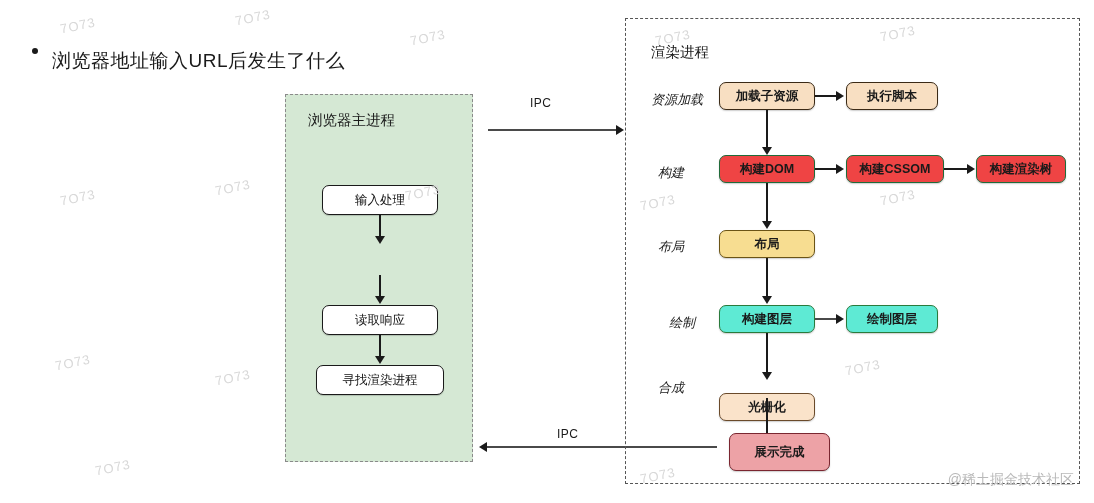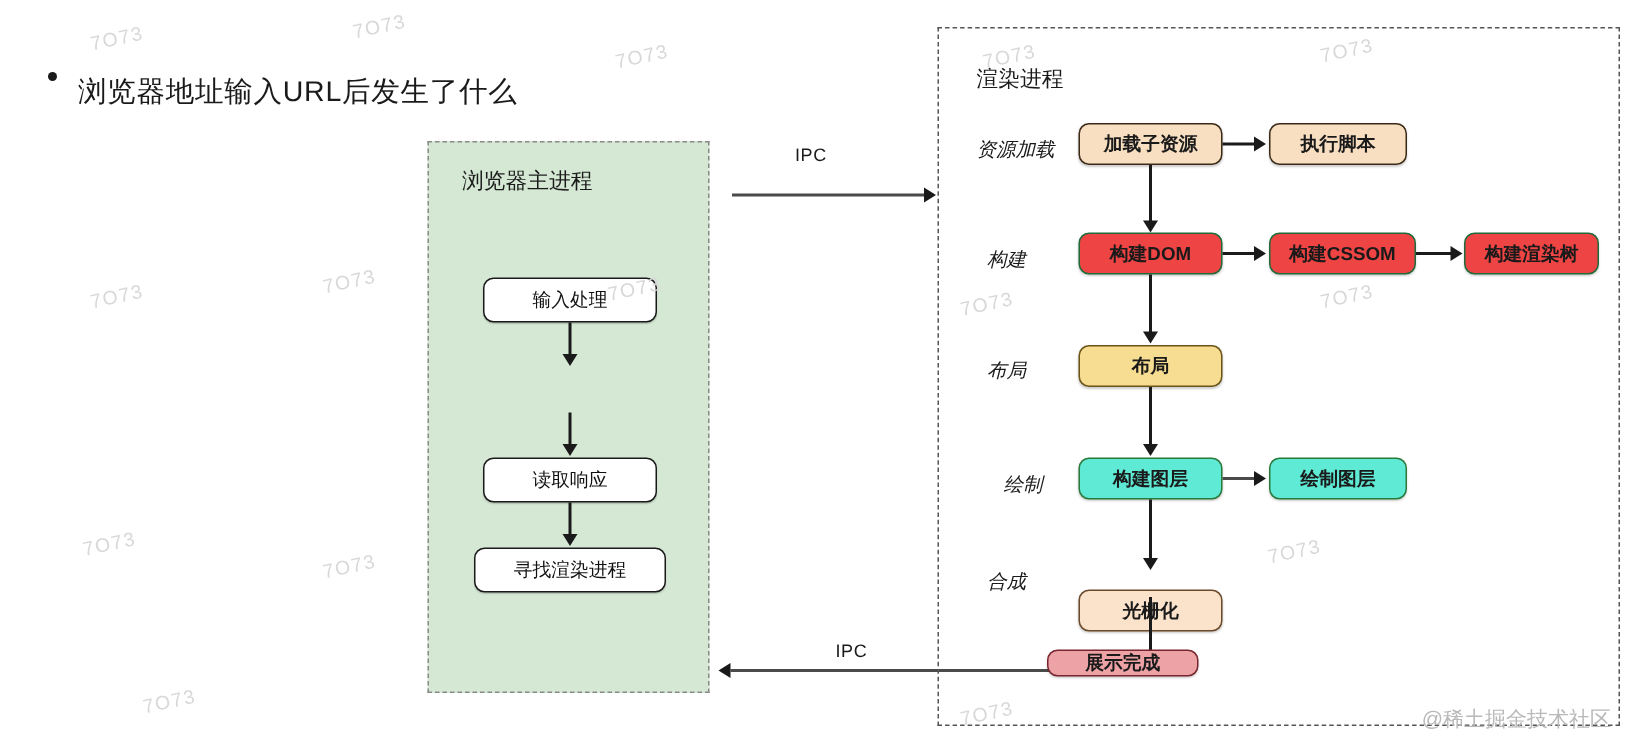--- a/index.html
+++ b/index.html
@@ -209,21 +209,21 @@
   <div class="node n-mint" style="left:93px; top:286px; width:96px; height:28px;">构建图层</div>
   <div class="node n-mint" style="left:220px; top:286px; width:92px; height:28px;">绘制图层</div>
   <div class="ln h thin" style="left:189px; top:299px; width:22px;"></div>
   <div class="arrow right" style="left:210px; top:295px;"></div>
   <div class="ln v" style="left:140px; top:314px; height:41px;"></div>
   <div class="arrow down" style="left:136px; top:353px;"></div>
 
   <div class="node n-peach" style="left:93px; top:351px; width:96px; height:28px;">光栅化</div>
   <div class="ln v" style="left:140px; top:379px; height:41px;"></div>
   <div class="arrow down" style="left:136px; top:418px;"></div>
-  <div class="node n-pink" style="left:72px; top:414px; width:101px; height:18px;">展示完成</div>
+  <div class="node n-pink" style="left:103px; top:414px; width:101px; height:38px;">展示完成</div>
 </div>
 
 <div class="wm" style="left:60px;  top:18px;">7O73</div>
 <div class="wm" style="left:235px; top:10px;">7O73</div>
 <div class="wm" style="left:410px; top:30px;">7O73</div>
 <div class="wm" style="left:655px; top:30px;">7O73</div>
 <div class="wm" style="left:880px; top:26px;">7O73</div>
 <div class="wm" style="left:60px;  top:190px;">7O73</div>
 <div class="wm" style="left:215px; top:180px;">7O73</div>
 <div class="wm" style="left:405px; top:185px;">7O73</div>

